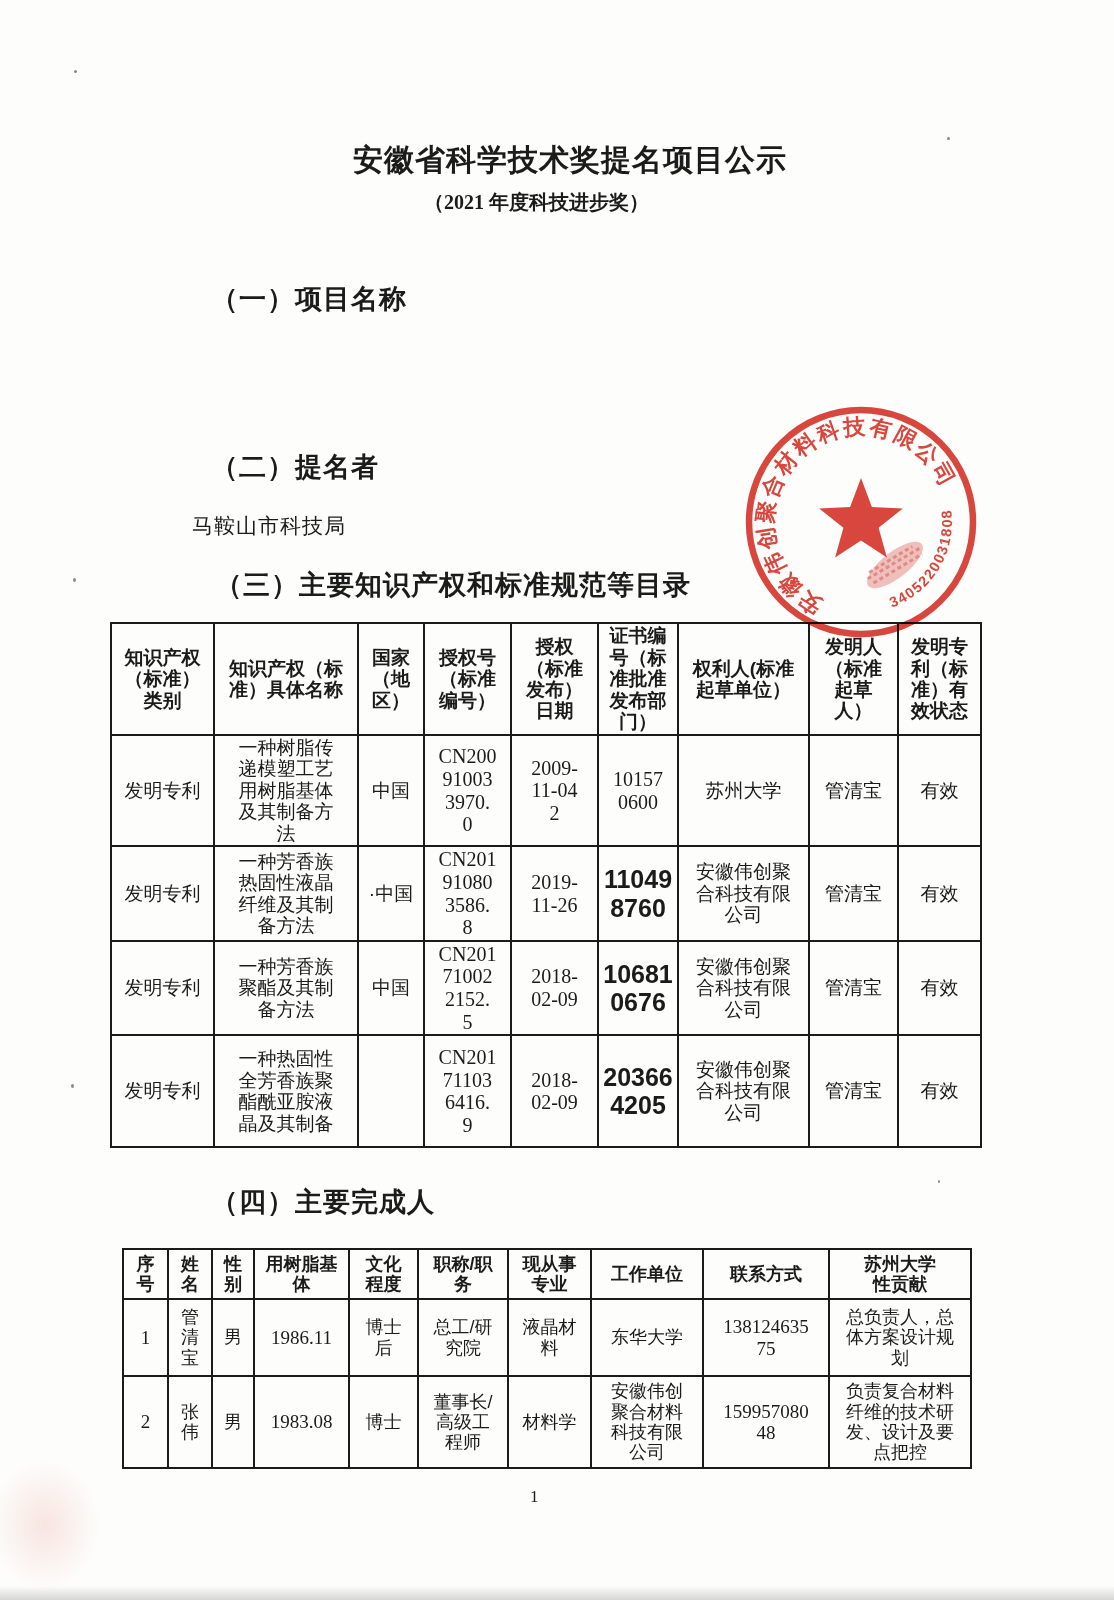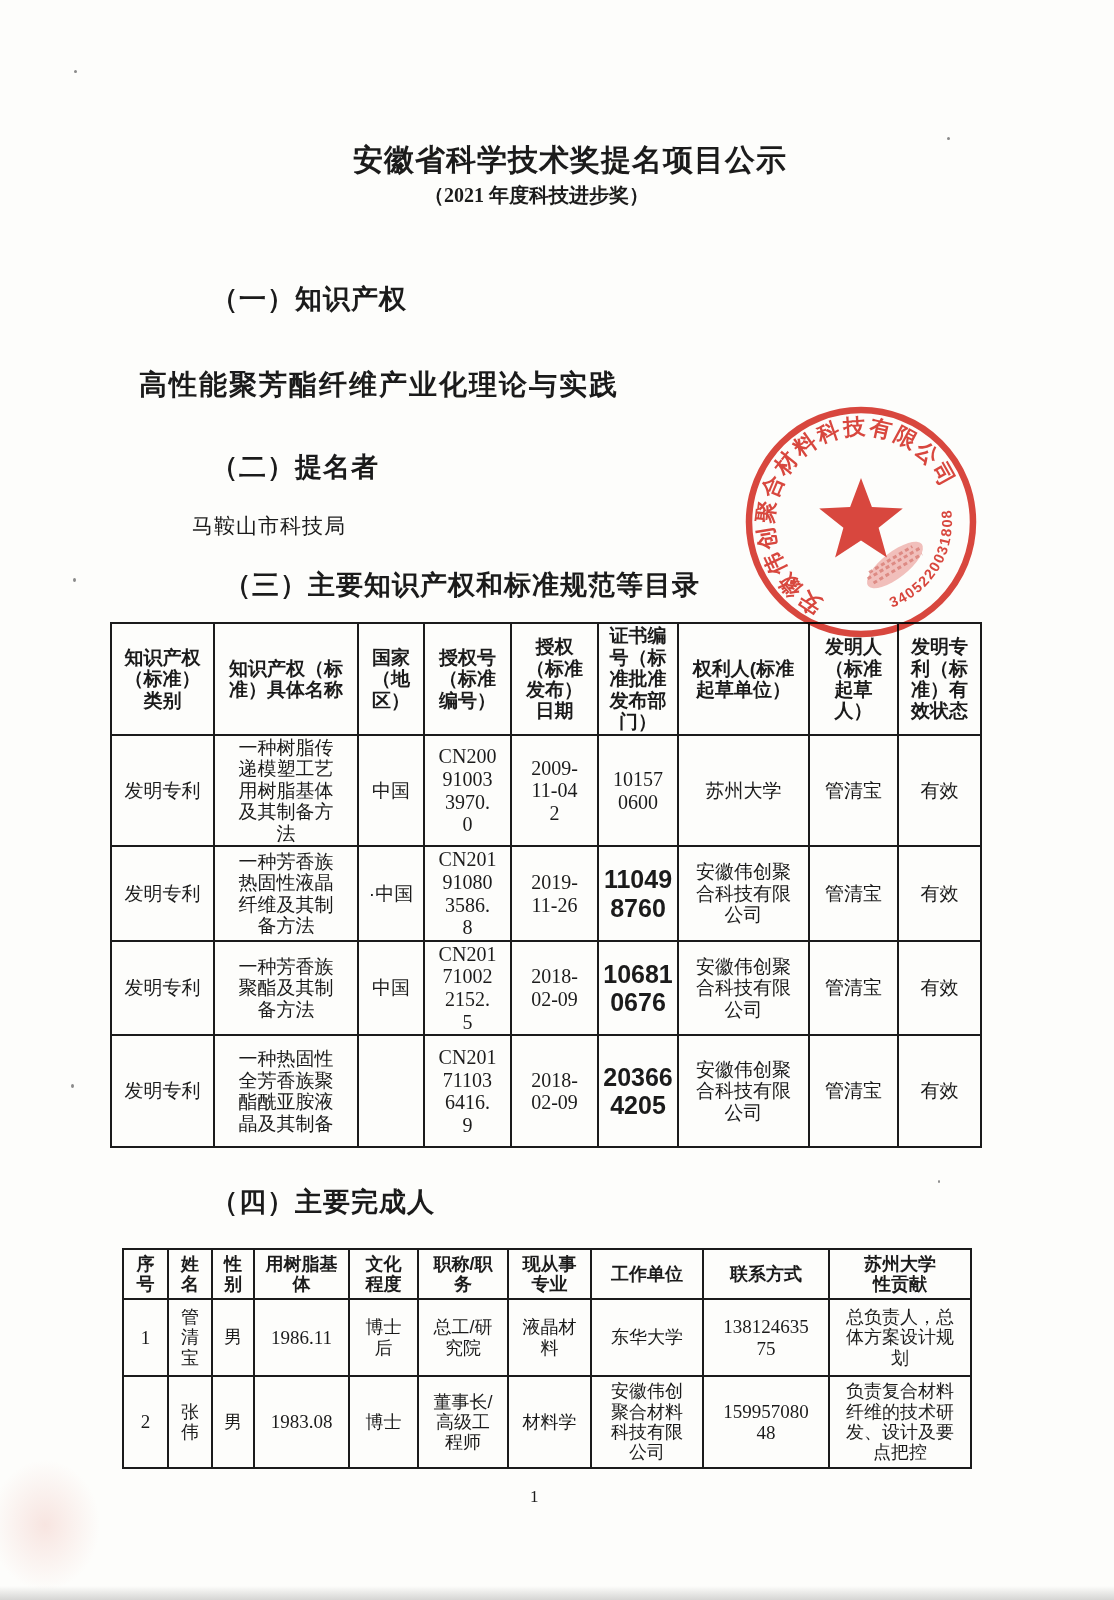--- a/index.html
+++ b/index.html
@@ -12,31 +12,31 @@
     font-family:"Liberation Sans",sans-serif;
     color:#1b1b1b;
   }
   .abs{position:absolute;}
   .doc-title{
     left:353px;top:140px;
     font-size:30px;font-weight:700;letter-spacing:1px;
     font-family:Liberation Mono, monospace;
   }
   .doc-subtitle{
-    left:424px;top:182px;
+    left:424px;top:189px;
     font-size:20px;font-weight:700;
     font-family:"Liberation Serif",serif;
   }
   .sec-heading{
     font-size:27px;font-weight:700;letter-spacing:1px;
     font-family:"Liberation Sans",sans-serif;
   }
   .h1{left:211px;top:281px;}
   .h2{left:211px;top:449px;}
-  .h3{left:224px;top:567px;}
+  .h3{left:215px;top:567px;}
   .h4{left:211px;top:1184px;}
   .project-name{
     left:139px;top:366px;
     font-size:28px;font-weight:700;letter-spacing:2px;
     font-family:"Liberation Serif",serif;
   }
   .nominator{
     left:192px;top:512px;
     font-size:21px;letter-spacing:1px;
     font-family:"Liberation Serif",serif;
@@ -96,22 +96,21 @@
   }
 </style>
 </head>
 <body>
 
 <div class="page">
 
   <div class="abs doc-title">安徽省科学技术奖提名项目公示</div>
   <div class="abs doc-subtitle">（2021 年度科技进步奖）</div>
 
-  <div class="abs sec-heading h1">（一）知识产权</div>
-  <div class="abs project-name">高性能聚芳酯纤维产业化理论与实践</div>
+  <div class="abs sec-heading h1">（一）项目名称</div>
 
   <div class="abs sec-heading h2">（二）提名者</div>
   <div class="abs nominator">马鞍山市科技局</div>
 
   <div class="abs sec-heading h3">（三）主要知识产权和标准规范等目录</div>
 
   <table class="abs t1">
     <colgroup>
       <col style="width:103px">
         <col style="width:144px">

